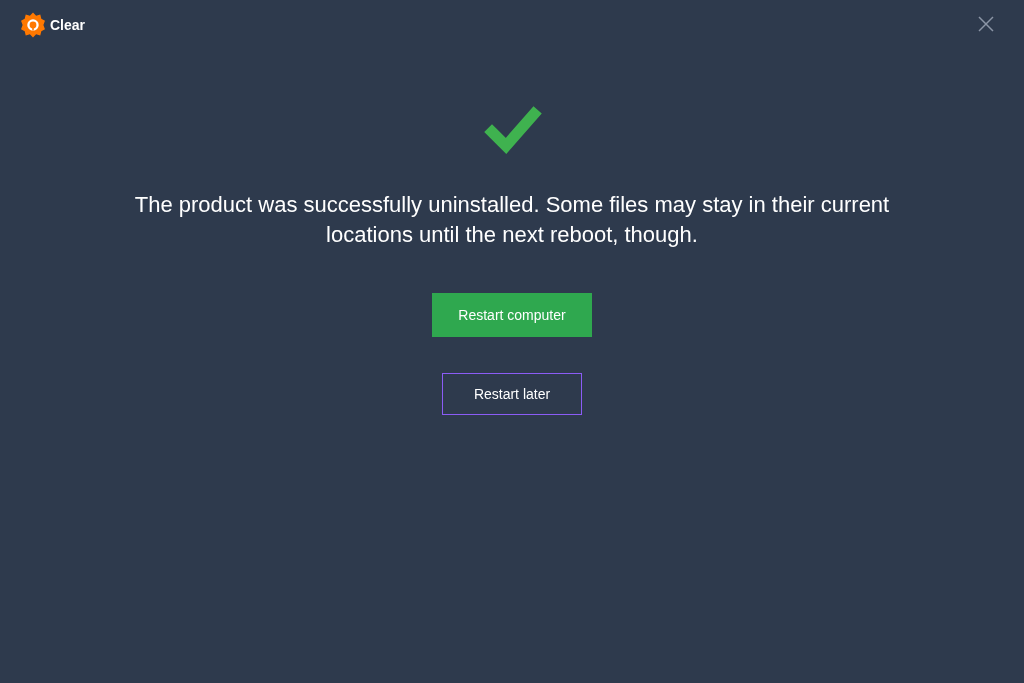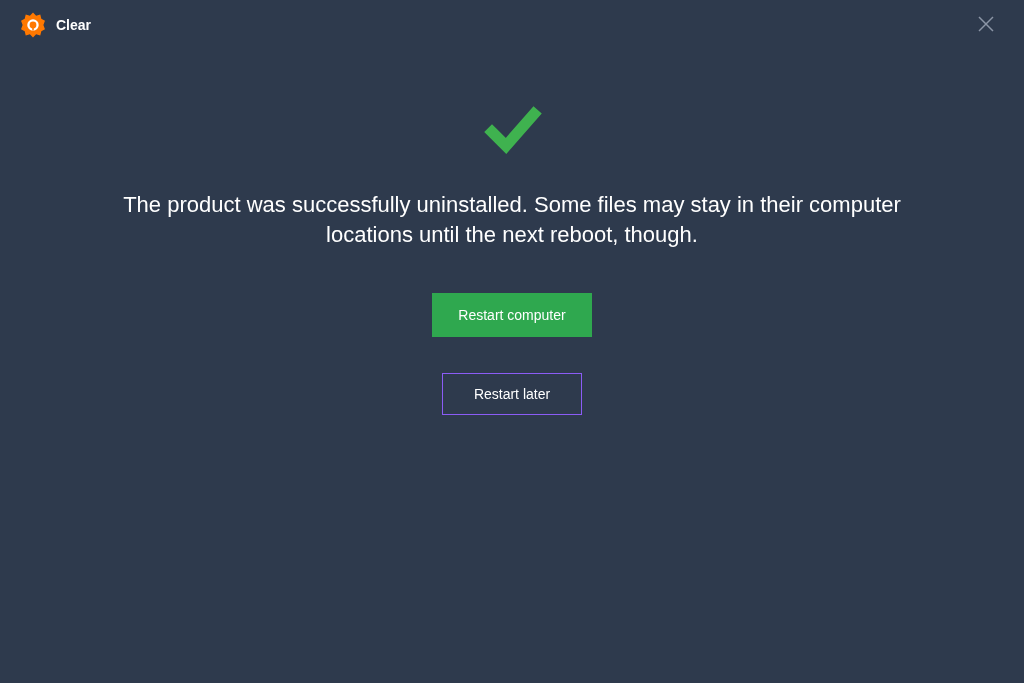--- a/index.html
+++ b/index.html
@@ -23,21 +23,21 @@
     .titlebar {
       display: flex;
       align-items: center;
       justify-content: space-between;
       padding: 12px 20px;
       height: 50px;
     }
     .titlebar-left {
       display: flex;
       align-items: center;
-      gap: 10px;
+      gap: 4px;
     }
     .logo-wrap {
       width: 26px;
       height: 26px;
       display: flex;
       align-items: center;
       justify-content: center;
     }
     .app-title {
       font-size: 14px;
@@ -124,19 +124,19 @@
     </button>
   </div>
 
   <div class="content">
     <div class="check-wrap">
       <svg width="64" height="64" viewBox="0 0 64 64">
         <path d="M12 34 L26 48 L54 16" fill="none" stroke="#3fb24f" stroke-width="11" stroke-linecap="square" stroke-linejoin="miter"></path>
       </svg>
     </div>
 
-    <p class="message">The product was successfully uninstalled. Some files may stay in their computer locations until the next reboot, though.</p>
+    <p class="message">The product was successfully uninstalled. Some files may stay in their current locations until the next reboot, though.</p>
 
     <button class="btn btn-primary">Restart computer</button>
 
     <button class="btn btn-secondary">Restart later</button>
   </div>
 </div>
 
 </body></html>

